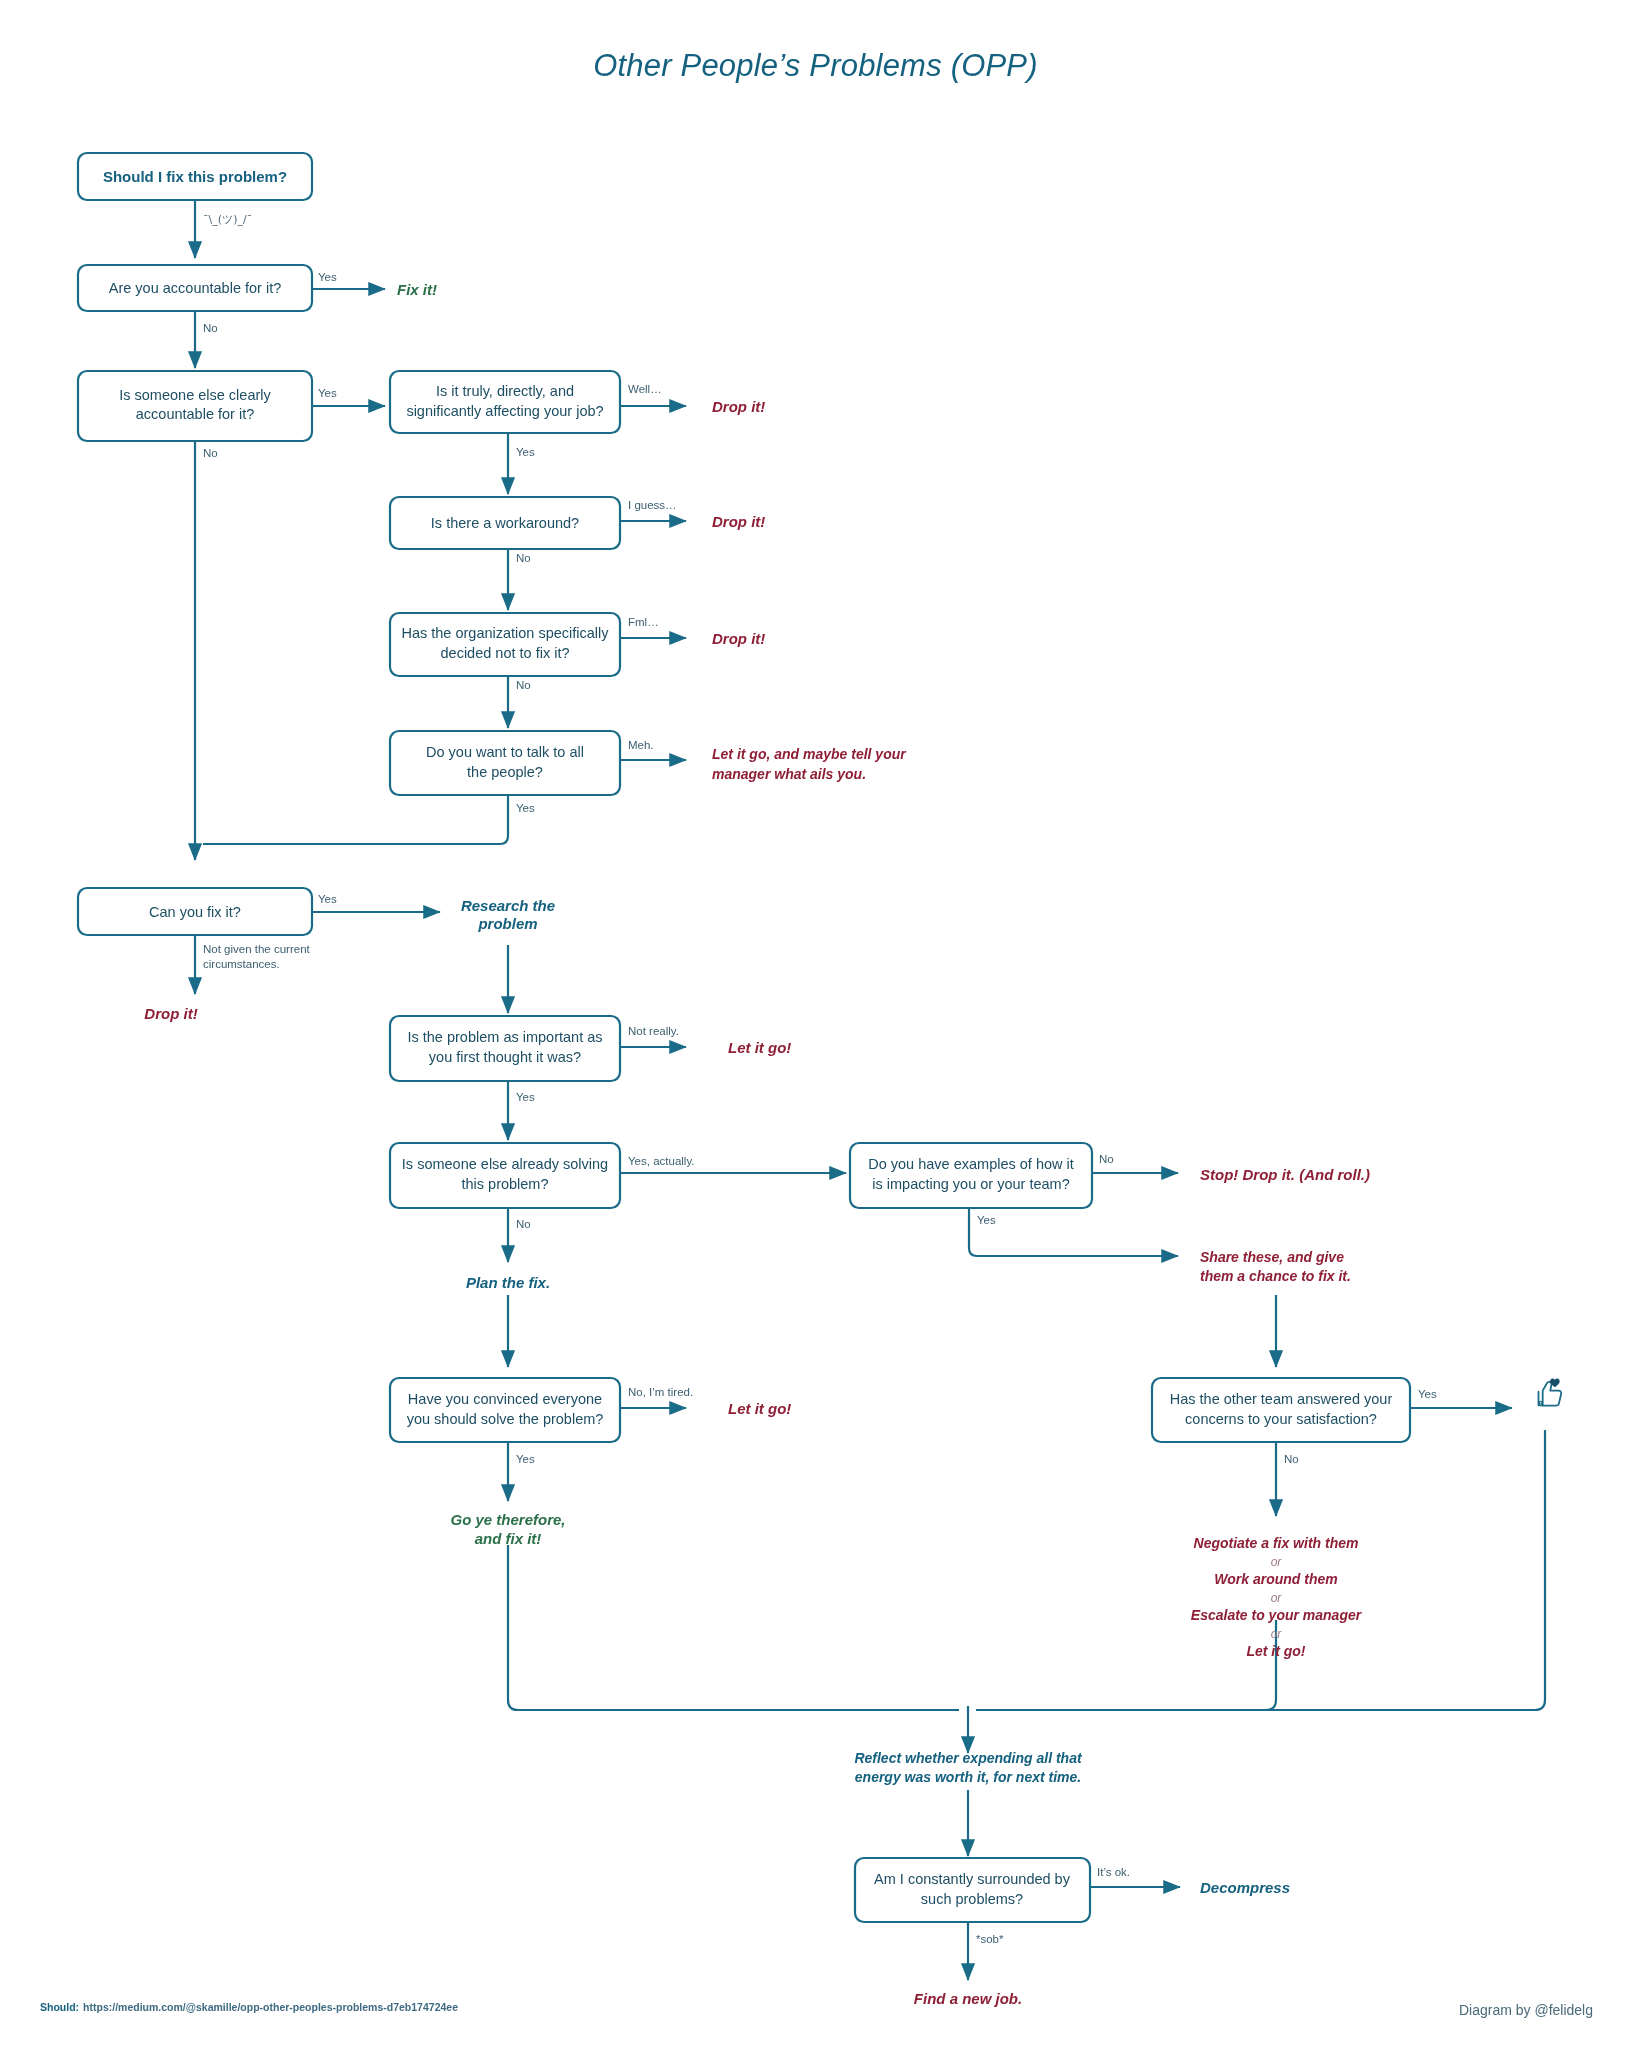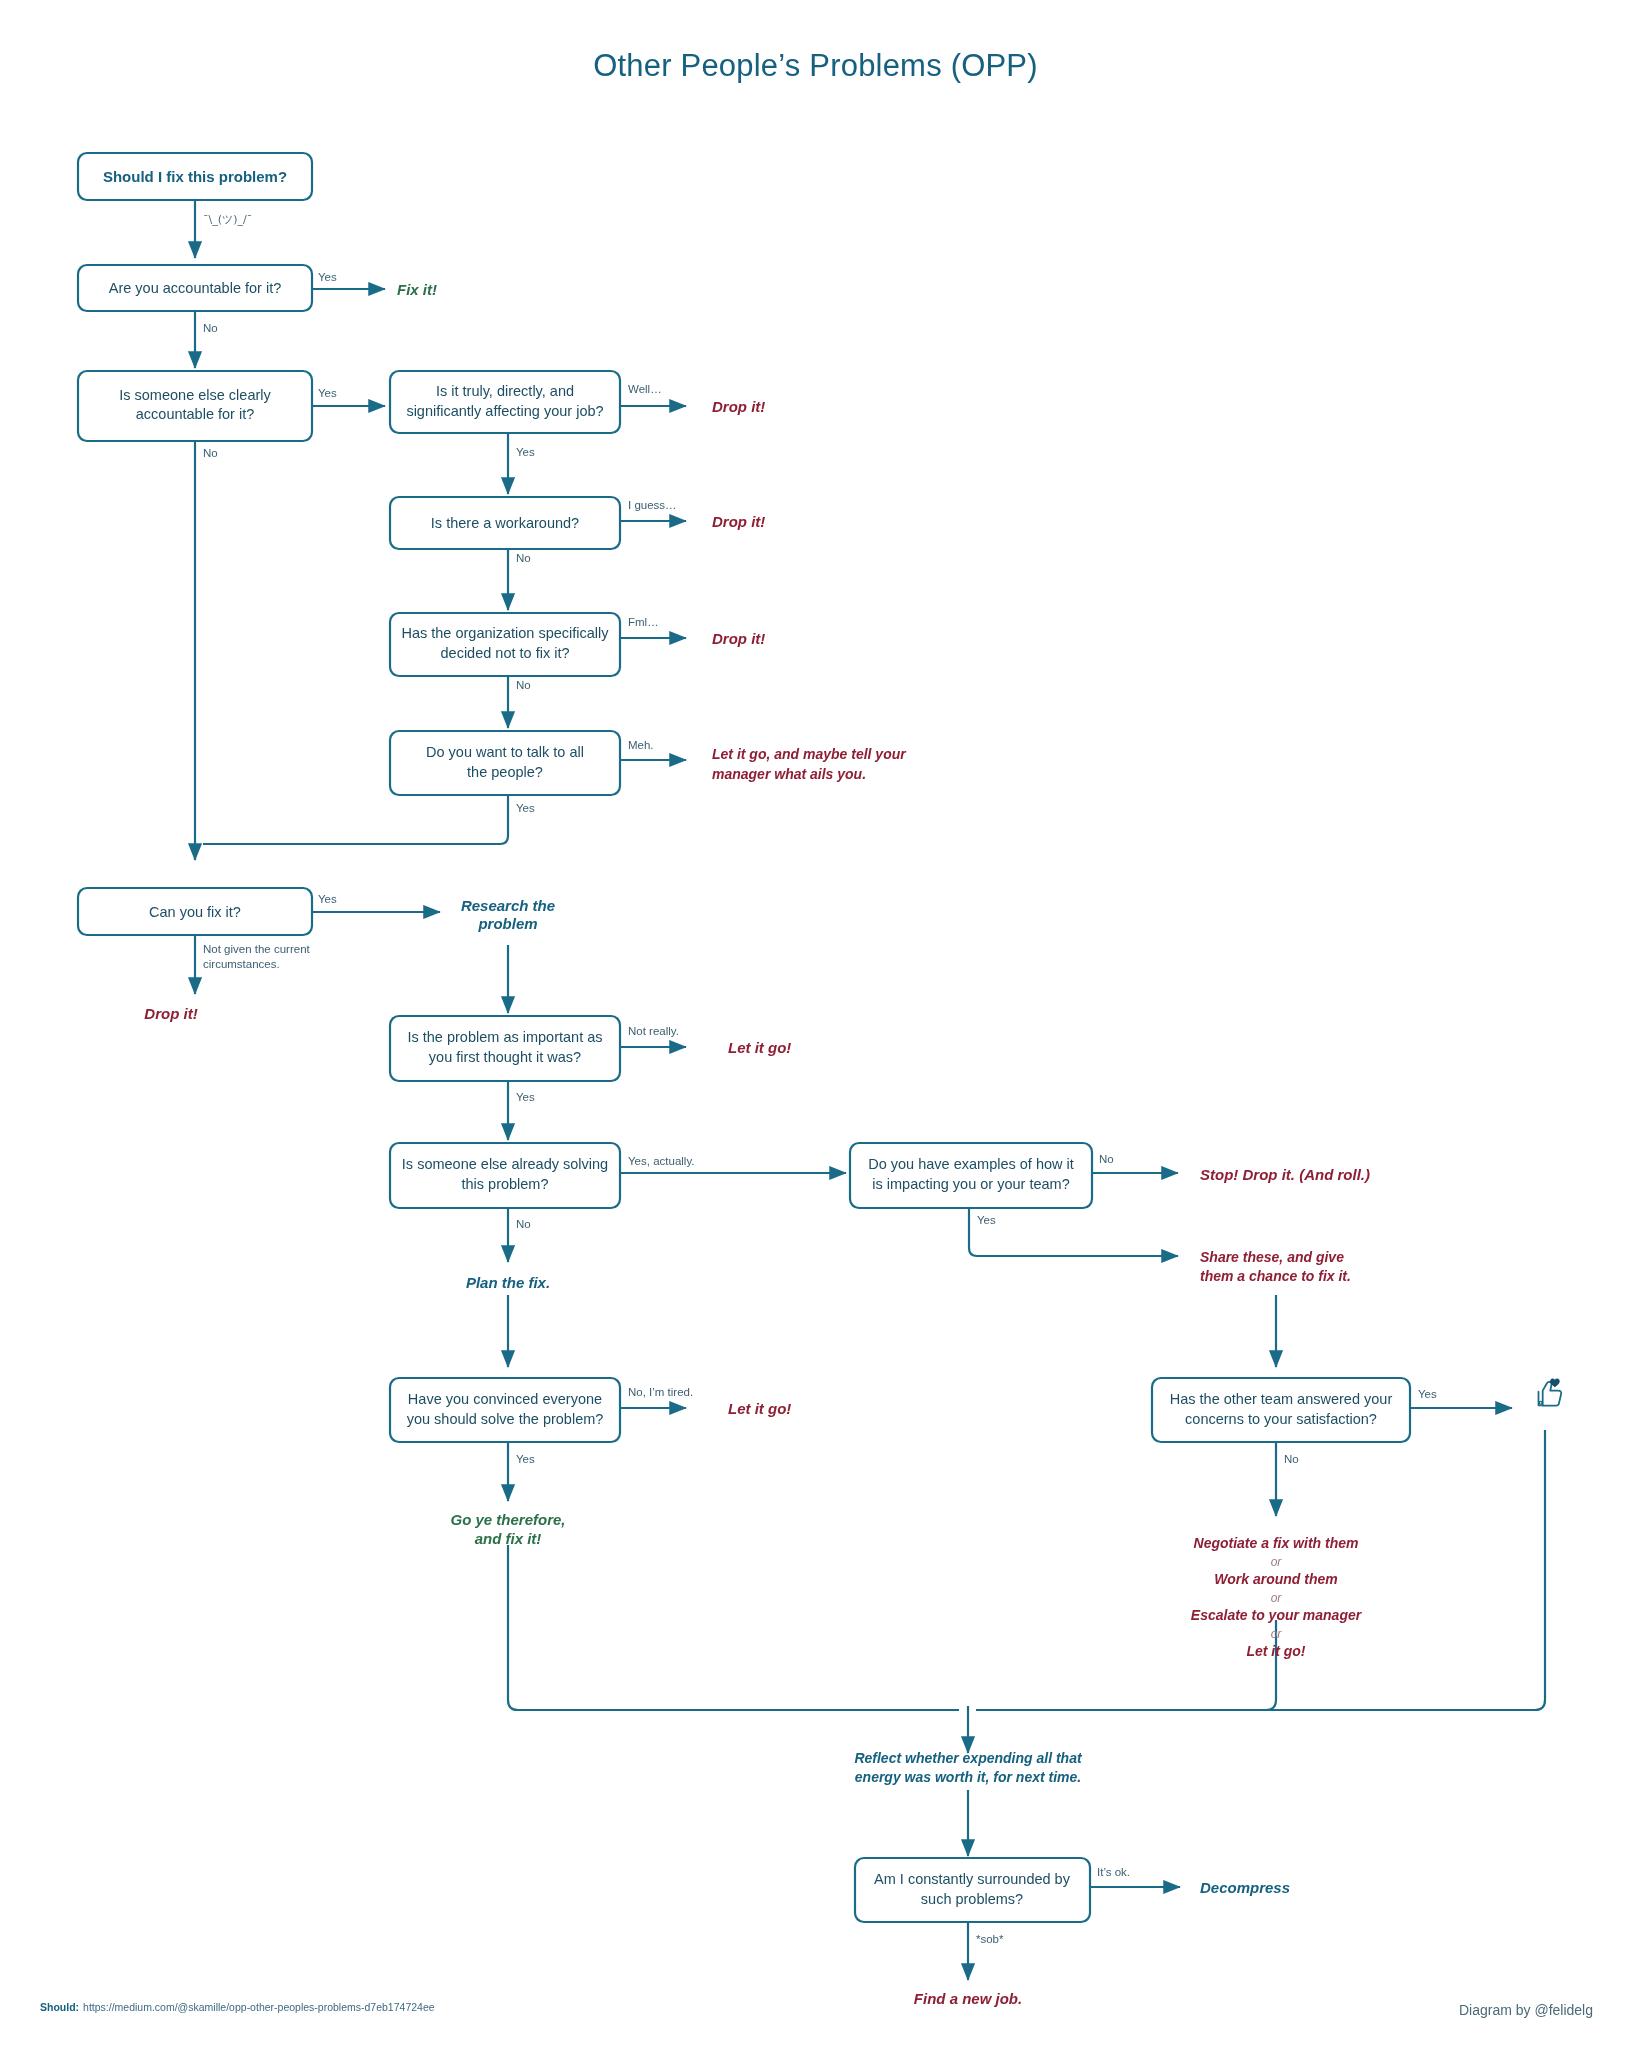--- a/index.html
+++ b/index.html
@@ -10,20 +10,21 @@
     position:relative;
     overflow:hidden;
   }
   #chart-title{
     position:absolute;
     top:48px;left:0;width:1631px;
     text-align:center;
     font-size:31px;
     color:#15617f;
     letter-spacing:.2px;
+    font-style:italic;
   }
   svg#flow{position:absolute;top:0;left:0;width:1631px;height:2048px;}
   .node-rect{fill:#ffffff;stroke:#1a6b87;stroke-width:2.2;}
   .node-text{
     font-family:"Liberation Sans","DejaVu Sans",sans-serif;
     font-size:14.5px;fill:#1d4e63;text-anchor:middle;
   }
   .node-text.bold{font-weight:bold;font-size:15px;fill:#15617f;}
   .edge{stroke:#1a6b87;stroke-width:2.2;fill:none;}
   .edge-label{
@@ -43,21 +44,21 @@
     font-size:12px;font-style:italic;font-weight:normal;fill:#9c7a82;
   }
   .shrug{
     font-family:"DejaVu Sans",sans-serif;
     font-size:11px;fill:#4a6a79;
   }
   #footer-left{
     position:absolute;left:40px;top:2001px;font-size:10.5px;color:#2c6a86;
   }
   #footer-left .src-label{font-weight:bold;color:#15617f;}
-  #footer-left .src-url{color:#3e6a82;margin-left:4px;}
+  #footer-left .src-url{color:#3e6a82;margin-left:4px;font-weight:bold;}
   #footer-right{
     position:absolute;right:38px;top:2002px;font-size:14px;color:#4a6a79;
   }
 </style>
 </head>
 <body>
 
 <div id="chart-title">Other People’s Problems (OPP)</div>
 
 <svg id="flow" viewBox="0 0 1631 2048">

